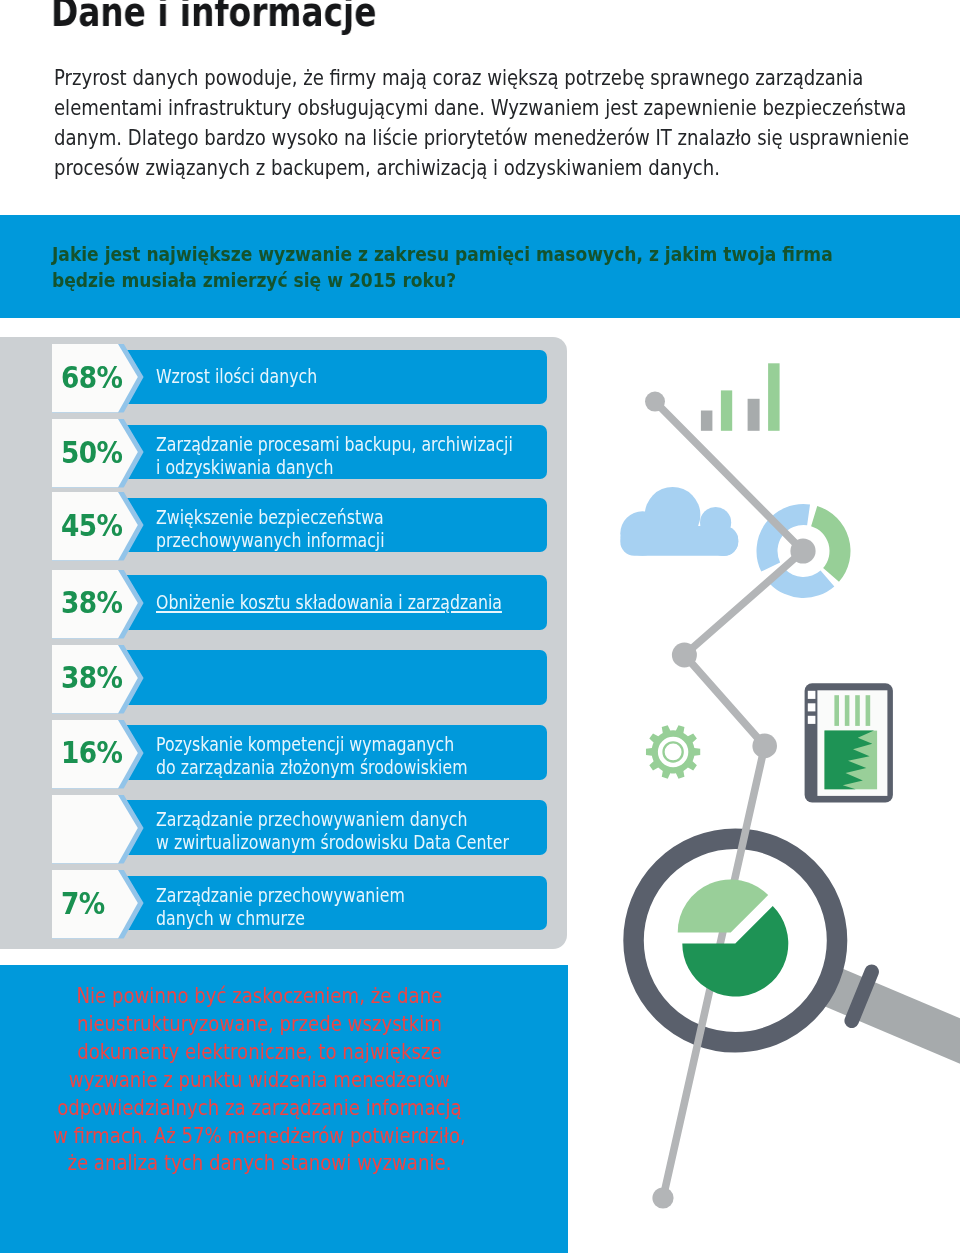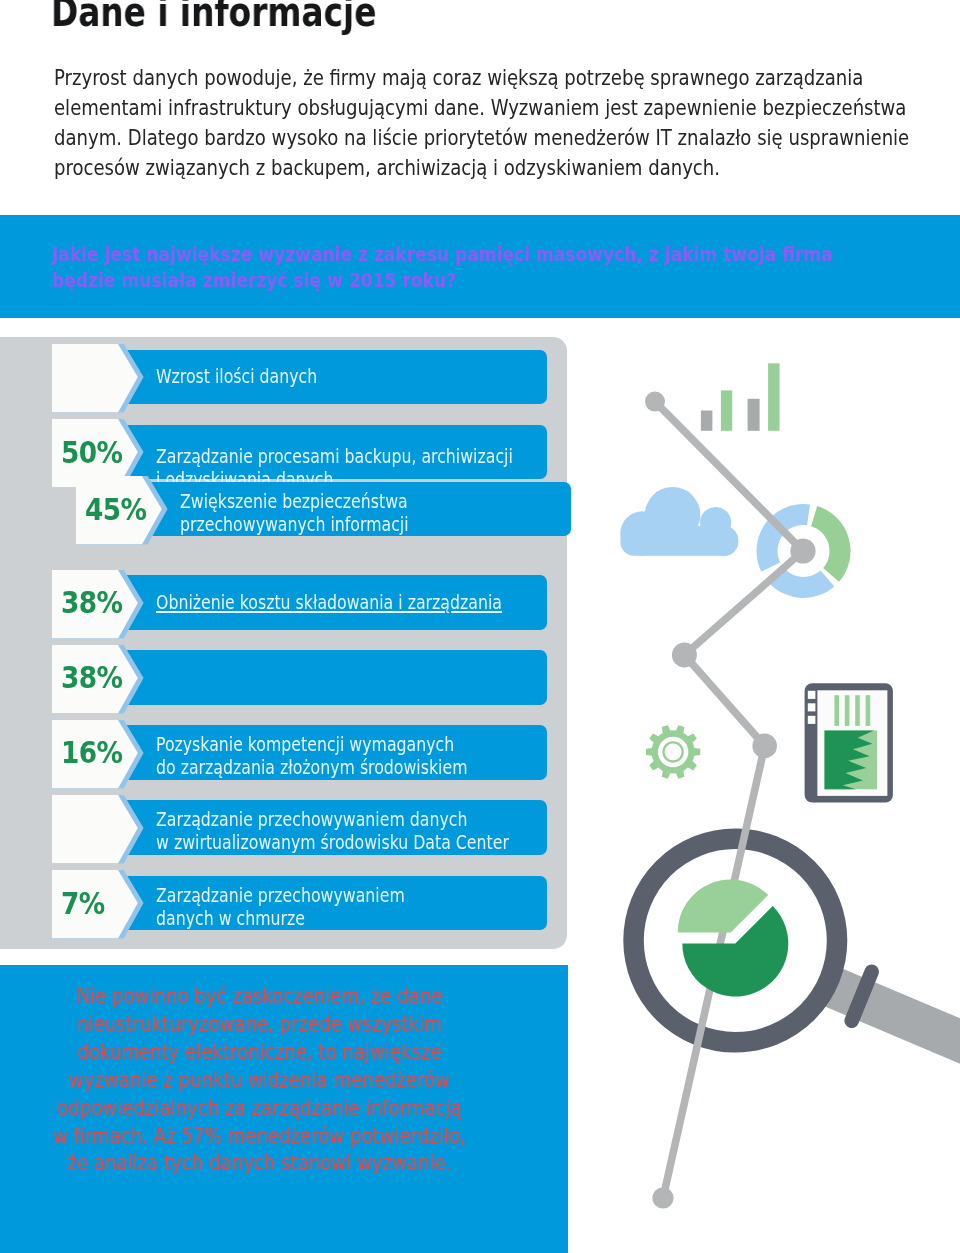--- a/index.html
+++ b/index.html
@@ -11,21 +11,21 @@
   
   #title{position:absolute;left:51px;top:-10.4px;font-size:41px;font-weight:bold;color:#161719;
          letter-spacing:0px;line-height:45px;white-space:nowrap;
          transform:scaleX(0.888);transform-origin:left top;}
   #intro{position:absolute;left:54px;top:63px;width:880px;font-size:22px;color:#232528;
          line-height:30px;font-weight:400;}
   #intro span{display:block;white-space:nowrap;transform:scaleX(0.913);transform-origin:left top;}
 
   
   #qband{position:absolute;left:0;top:215px;width:960px;height:103px;background:#0099db;}
-  #qtext{position:absolute;left:52px;top:240.5px;font-size:20px;font-weight:bold;color:#8b5cf6;line-height:26.2px;}
+  #qtext{position:absolute;left:52px;top:240.5px;font-size:20px;font-weight:bold;color:#14532d;line-height:26.2px;}
   #qtext span{display:block;white-space:nowrap;transform:scaleX(0.95);transform-origin:left top;}
 
   
   #panel{position:absolute;left:0;top:337px;width:566.5px;height:611.5px;background:#ccd0d3;
          border-top-right-radius:14px;border-bottom-right-radius:14px;}
 
   .row{position:absolute;left:0;height:68.5px;width:562px;}
   .bar{position:absolute;left:116px;top:5.5px;height:54.6px;width:431px;background:#0099db;border-radius:7px;}
   .arrowwrap{position:absolute;left:52.3px;top:0;height:68.5px;width:95px;}
   .arrow{position:absolute;left:0;top:0;width:95px;height:68.5px;overflow:visible;}
@@ -67,20 +67,23 @@
         <div class="arrowwrap">
           <svg class="arrow" viewBox="0 0 95 68.5">
             <clipPath id="arclip0">
               <rect x="0" y="0" width="95" height="68.5"></rect>
             </clipPath>
             <g clip-path="url(#arclip0)">
               <path d="M0 0 H66 L85.8 33.1 L66 68.5 H0 Z" fill="#92c4e9" stroke="#92c4e9" stroke-width="10" stroke-linejoin="miter" stroke-miterlimit="10"></path>
               <path d="M0 0 H66 L85.8 33.1 L66 68.5 H0 Z" fill="#fbfbfa"></path>
             </g>
           </svg>
+          <div class="pct">
+            <i>68%</i>
+          </div>
         </div>
         <div class="btxt" style="top: 21px; text-align: center;">
           <span>Wzrost ilości danych</span>
         </div>
       </div>
       <div class="row" style="top: 419.24px;">
         <div class="bar"></div>
         <div class="arrowwrap">
           <svg class="arrow" viewBox="0 0 95 68.5">
             <clipPath id="arclip1">
@@ -88,26 +91,26 @@
             </clipPath>
             <g clip-path="url(#arclip1)">
               <path d="M0 0 H66 L85.8 33.1 L66 68.5 H0 Z" fill="#92c4e9" stroke="#92c4e9" stroke-width="10" stroke-linejoin="miter" stroke-miterlimit="10"></path>
               <path d="M0 0 H66 L85.8 33.1 L66 68.5 H0 Z" fill="#fbfbfa"></path>
             </g>
           </svg>
           <div class="pct">
             <i>50%</i>
           </div>
         </div>
-        <div class="btxt" style="top: 13.5px; margin-top: 12px;">
+        <div class="btxt" style="top: 13.5px;">
           <span>Zarządzanie procesami backupu, archiwizacji</span>
           <span>i odzyskiwania danych</span>
         </div>
       </div>
-      <div class="row" style="top: 476px; margin-left: 24px;">
+      <div class="row" style="top: 492px;">
         <div class="bar"></div>
         <div class="arrowwrap">
           <svg class="arrow" viewBox="0 0 95 68.5">
             <clipPath id="arclip2">
               <rect x="0" y="0" width="95" height="68.5"></rect>
             </clipPath>
             <g clip-path="url(#arclip2)">
               <path d="M0 0 H66 L85.8 33.1 L66 68.5 H0 Z" fill="#92c4e9" stroke="#92c4e9" stroke-width="10" stroke-linejoin="miter" stroke-miterlimit="10"></path>
               <path d="M0 0 H66 L85.8 33.1 L66 68.5 H0 Z" fill="#fbfbfa"></path>
             </g>

